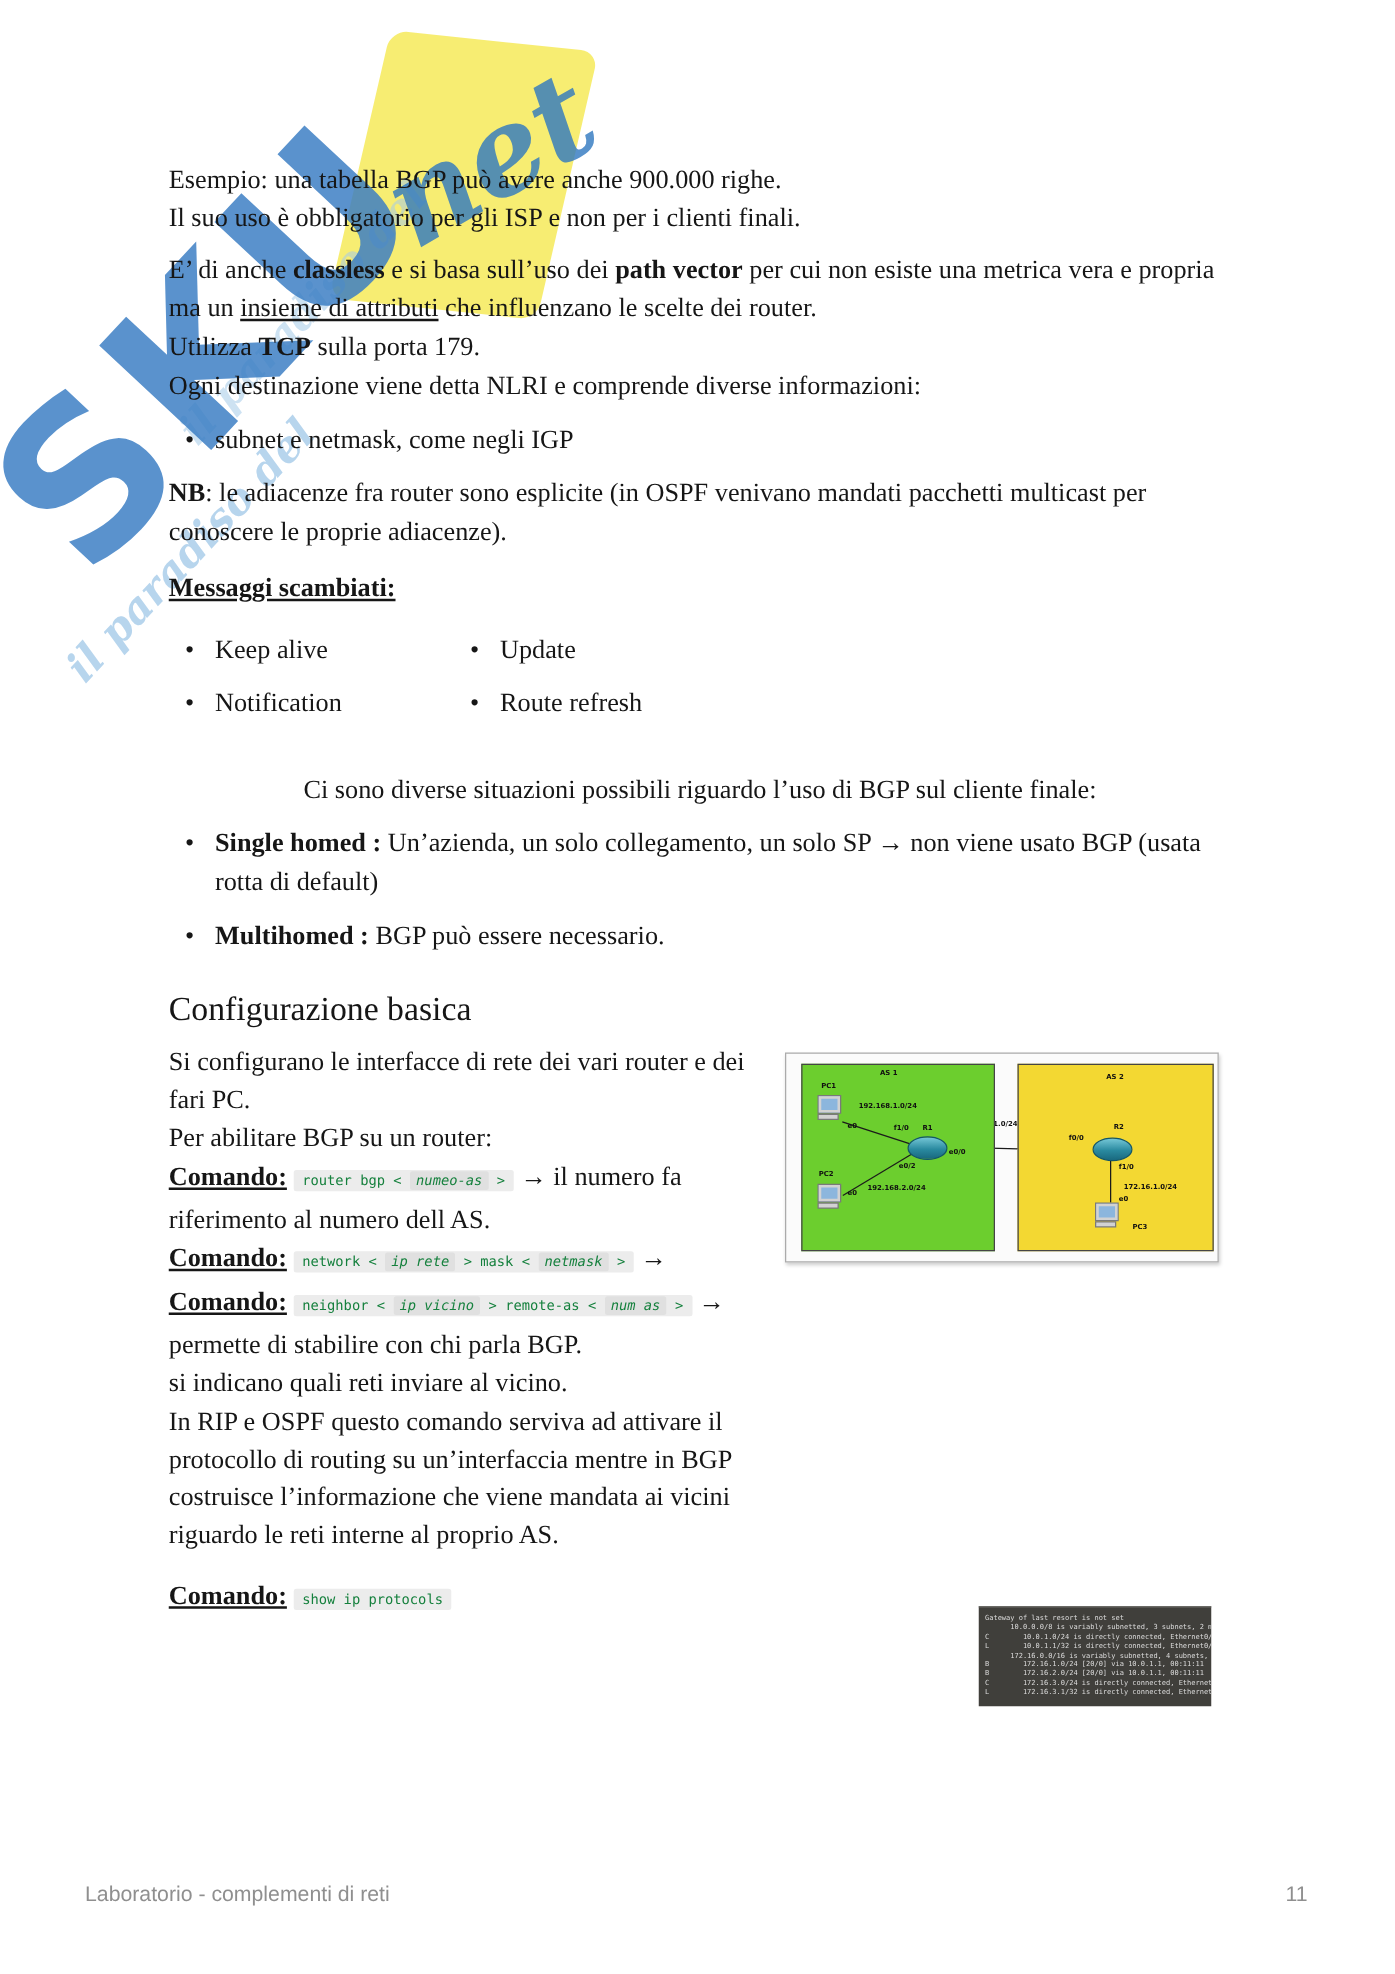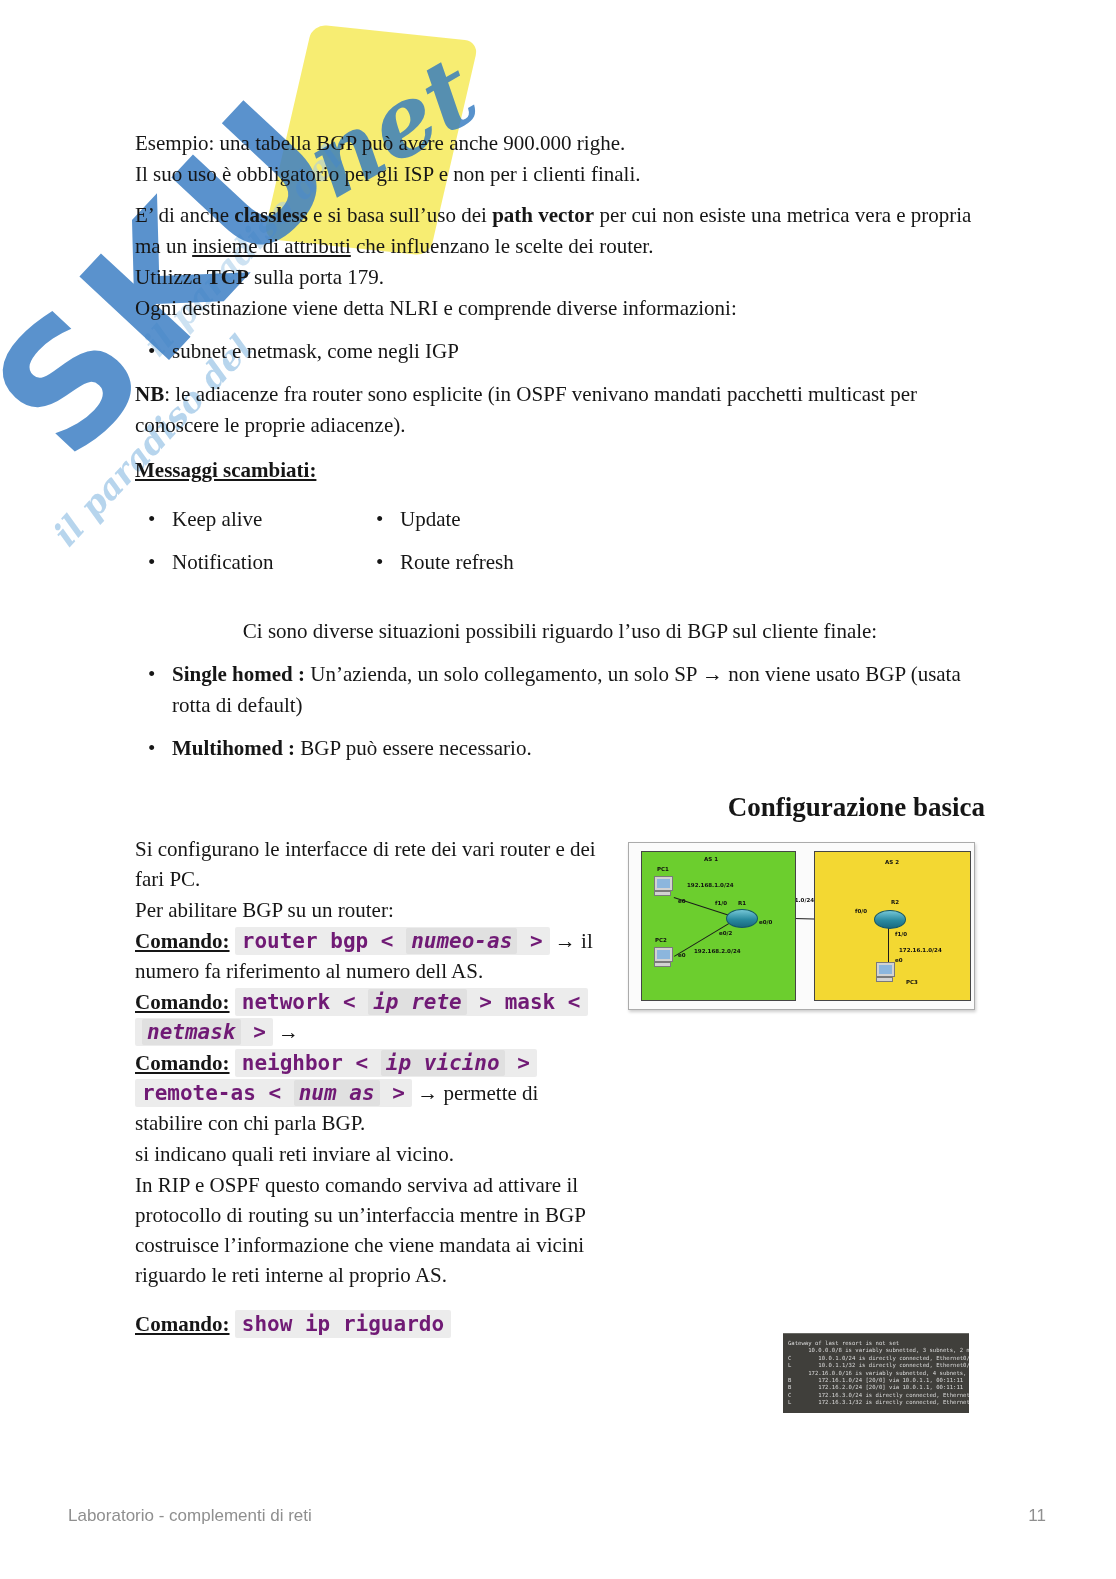--- a/index.html
+++ b/index.html
@@ -23,23 +23,23 @@
   p{margin:0;}
   .mt8{margin-top:8px;}  .mt10{margin-top:10px;}
   .mt14{margin-top:14px;}.mt16{margin-top:26px;text-align:center;}
   b{font-weight:bold;}
   .u{text-decoration:underline;}
   ul.bullets{list-style:none;margin:12px 0 0 0;padding:0;}
   ul.bullets li{position:relative;padding-left:37px;margin-bottom:12px;}
   ul.bullets li::before{content:"\2022";position:absolute;left:13px;top:0;}
   .msg-grid{display:flex;margin-top:6px;}
   .msg-col1{width:228px;flex-shrink:0;}
-  h2{margin:26px 0 0 0;font-size:27px;line-height:34px;font-weight:bold;text-align:right;}
-  .code{font-family:"DejaVu Sans Mono",monospace;font-size:21px;color:#701a75;background:#ececec;
-        padding:2px 7px;border-radius:2px;-webkit-box-decoration-break:clone;box-decoration-break:clone;font-weight:bold;}
+  h2{margin:26px 0 0 0;font-size:27px;line-height:34px;font-weight:normal;}
+  .code{font-family:"DejaVu Sans Mono",monospace;font-size:11px;color:#15803d;background:#ececec;
+        padding:2px 7px;border-radius:2px;-webkit-box-decoration-break:clone;box-decoration-break:clone;}
   .code .pi{font-style:italic;background:#e0e0e0;padding:1px 5px;border-radius:2px;}
   .cfg-row{display:flex;margin-top:10px;}
   .cfg-left{width:472px;flex-shrink:0;line-height:30px;}
   .cfg-left p{margin:0 0 1px 0;}
   
   .diagram{position:relative;width:345px;height:166px;margin-left:21px;margin-top:8px;flex-shrink:0;
            background:#fbfbfb;border:1px solid #ababab;box-shadow:1px 2px 3px rgba(0,0,0,.2);}
   .asbox{position:absolute;top:8px;height:148px;border:1px solid #454545;}
   .as1{left:12px;width:153px;background:#6cce2e;}
   .as2{left:185px;width:155px;background:#f3d832;}
@@ -206,21 +206,21 @@
               <div class="pc-base"></div>
             </div>
           <div class="dlbl" style="left:91px;top:128px;">PC3</div>
         </div>
       </div>
     </div>
 
     <div class="final">
       <p style="margin-top:4px;">
         <b class="u">Comando:</b>
-        <span class="code">show ip riguardo</span>
+        <span class="code">show ip protocols</span>
       </p>
 
       <div class="terminal"><div>Gateway of last resort is not set</div><div></div><div>      10.0.0.0/8 is variably subnetted, 3 subnets, 2 masks</div><div>C        10.0.1.0/24 is directly connected, Ethernet0/0</div><div>L        10.0.1.1/32 is directly connected, Ethernet0/0</div><div>      172.16.0.0/16 is variably subnetted, 4 subnets, 2 masks</div><div>B        172.16.1.0/24 [20/0] via 10.0.1.1, 00:11:11</div><div>B        172.16.2.0/24 [20/0] via 10.0.1.1, 00:11:11</div><div>C        172.16.3.0/24 is directly connected, Ethernet1/0</div><div>L        172.16.3.1/32 is directly connected, Ethernet1/0</div></div>
     </div>
 
   </div>
 
   <div class="footer">
     <span>Laboratorio - complementi di reti</span>
     <span>11</span>

